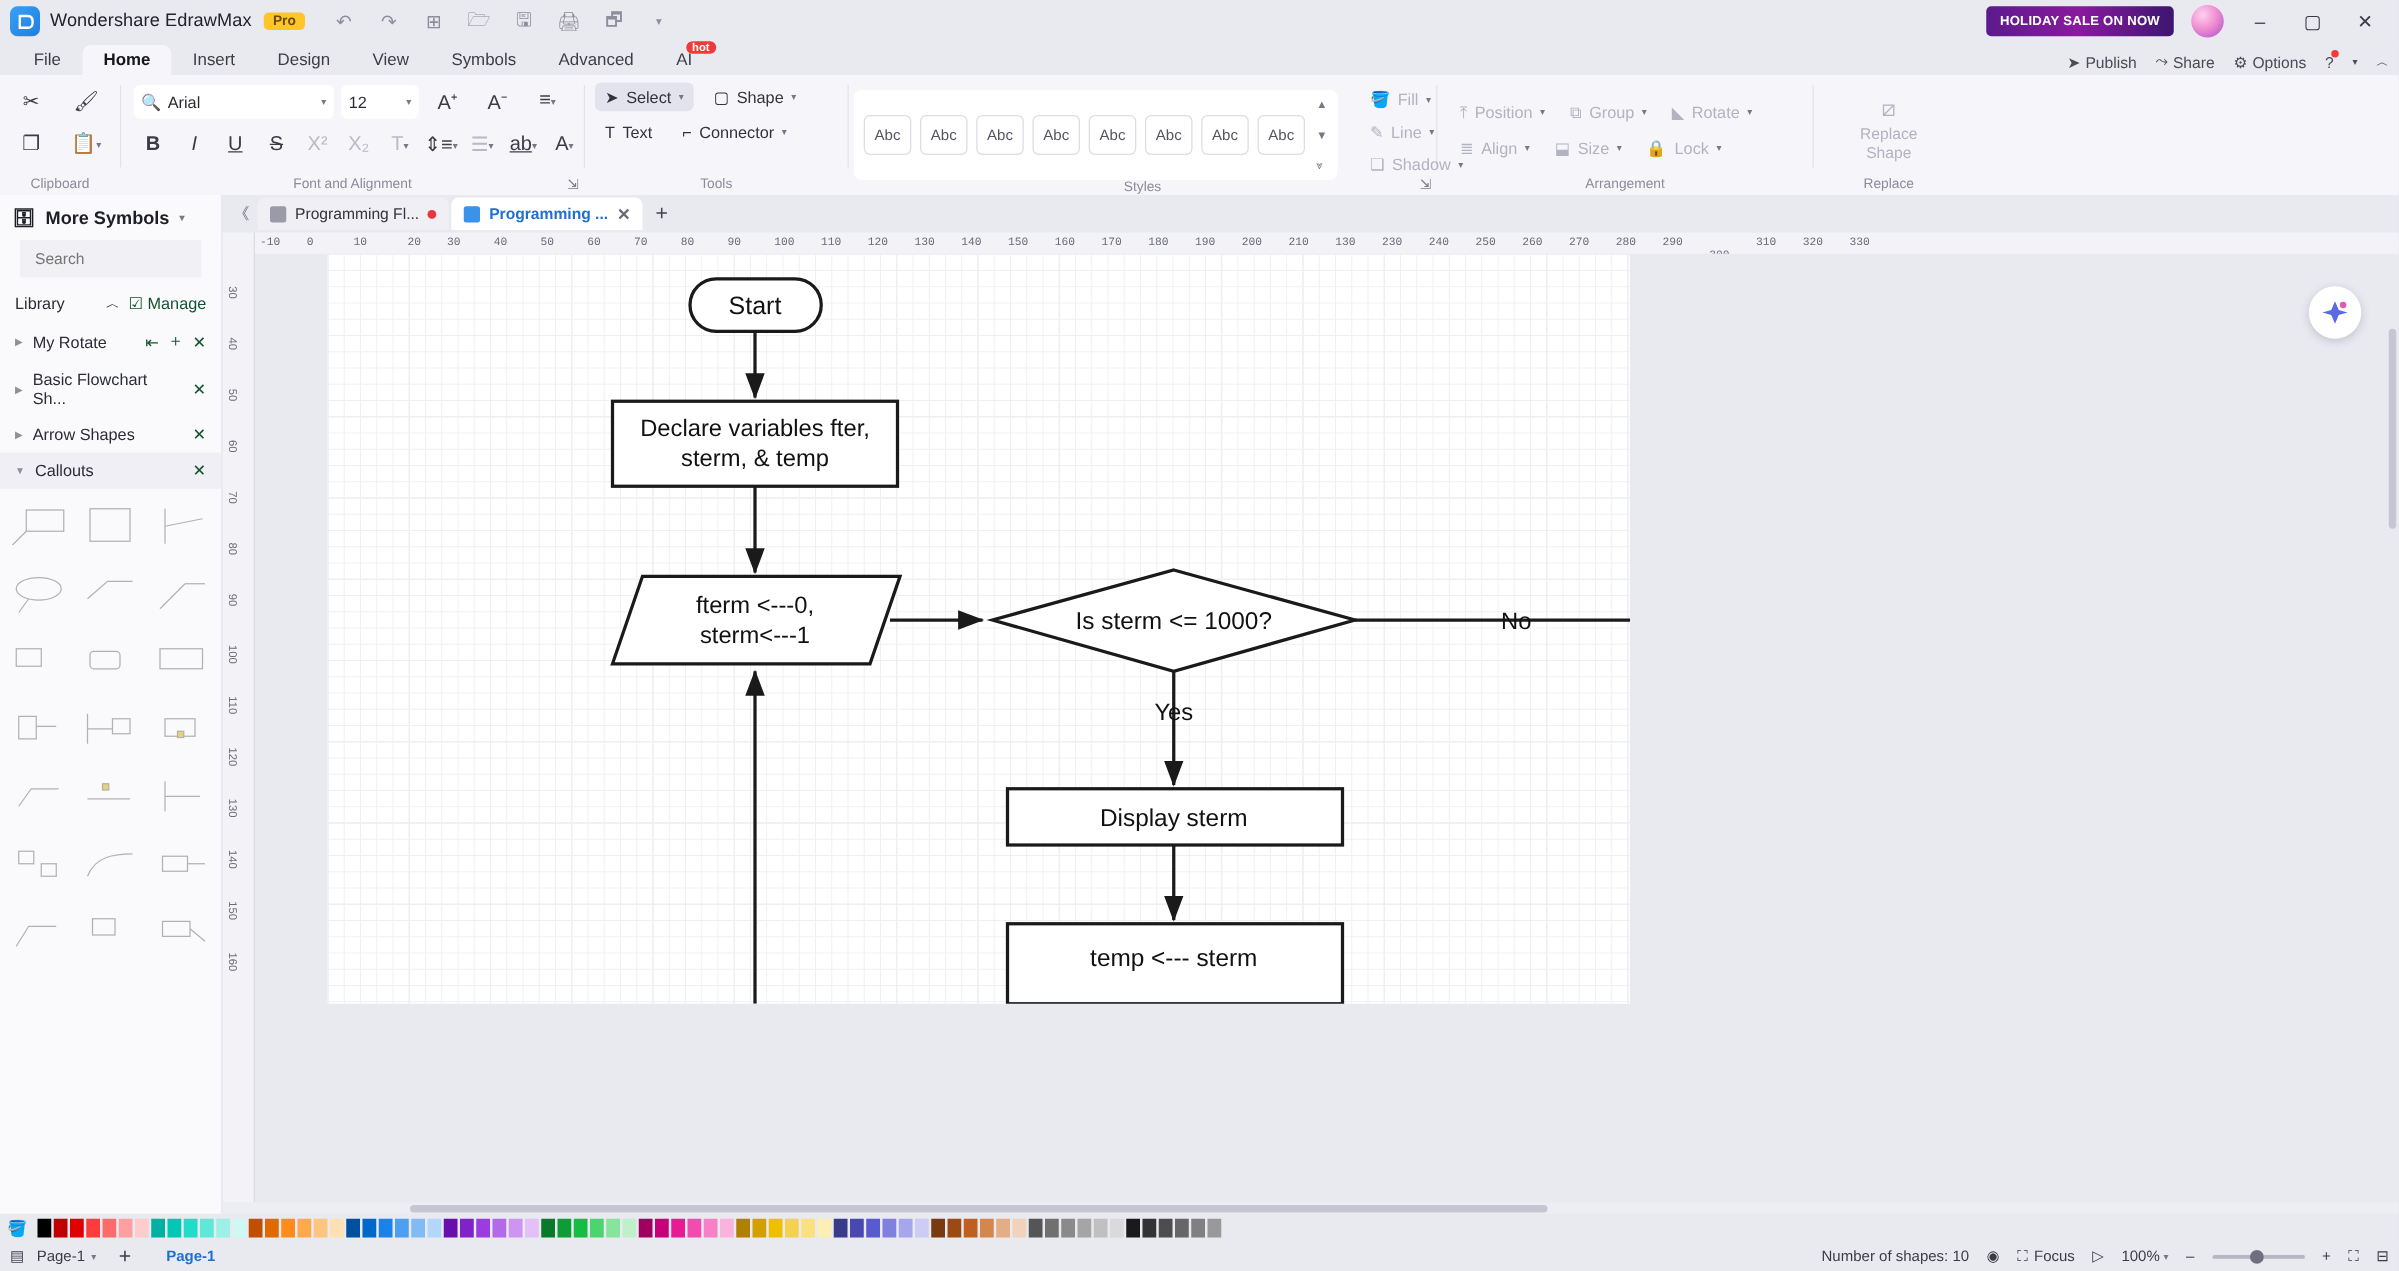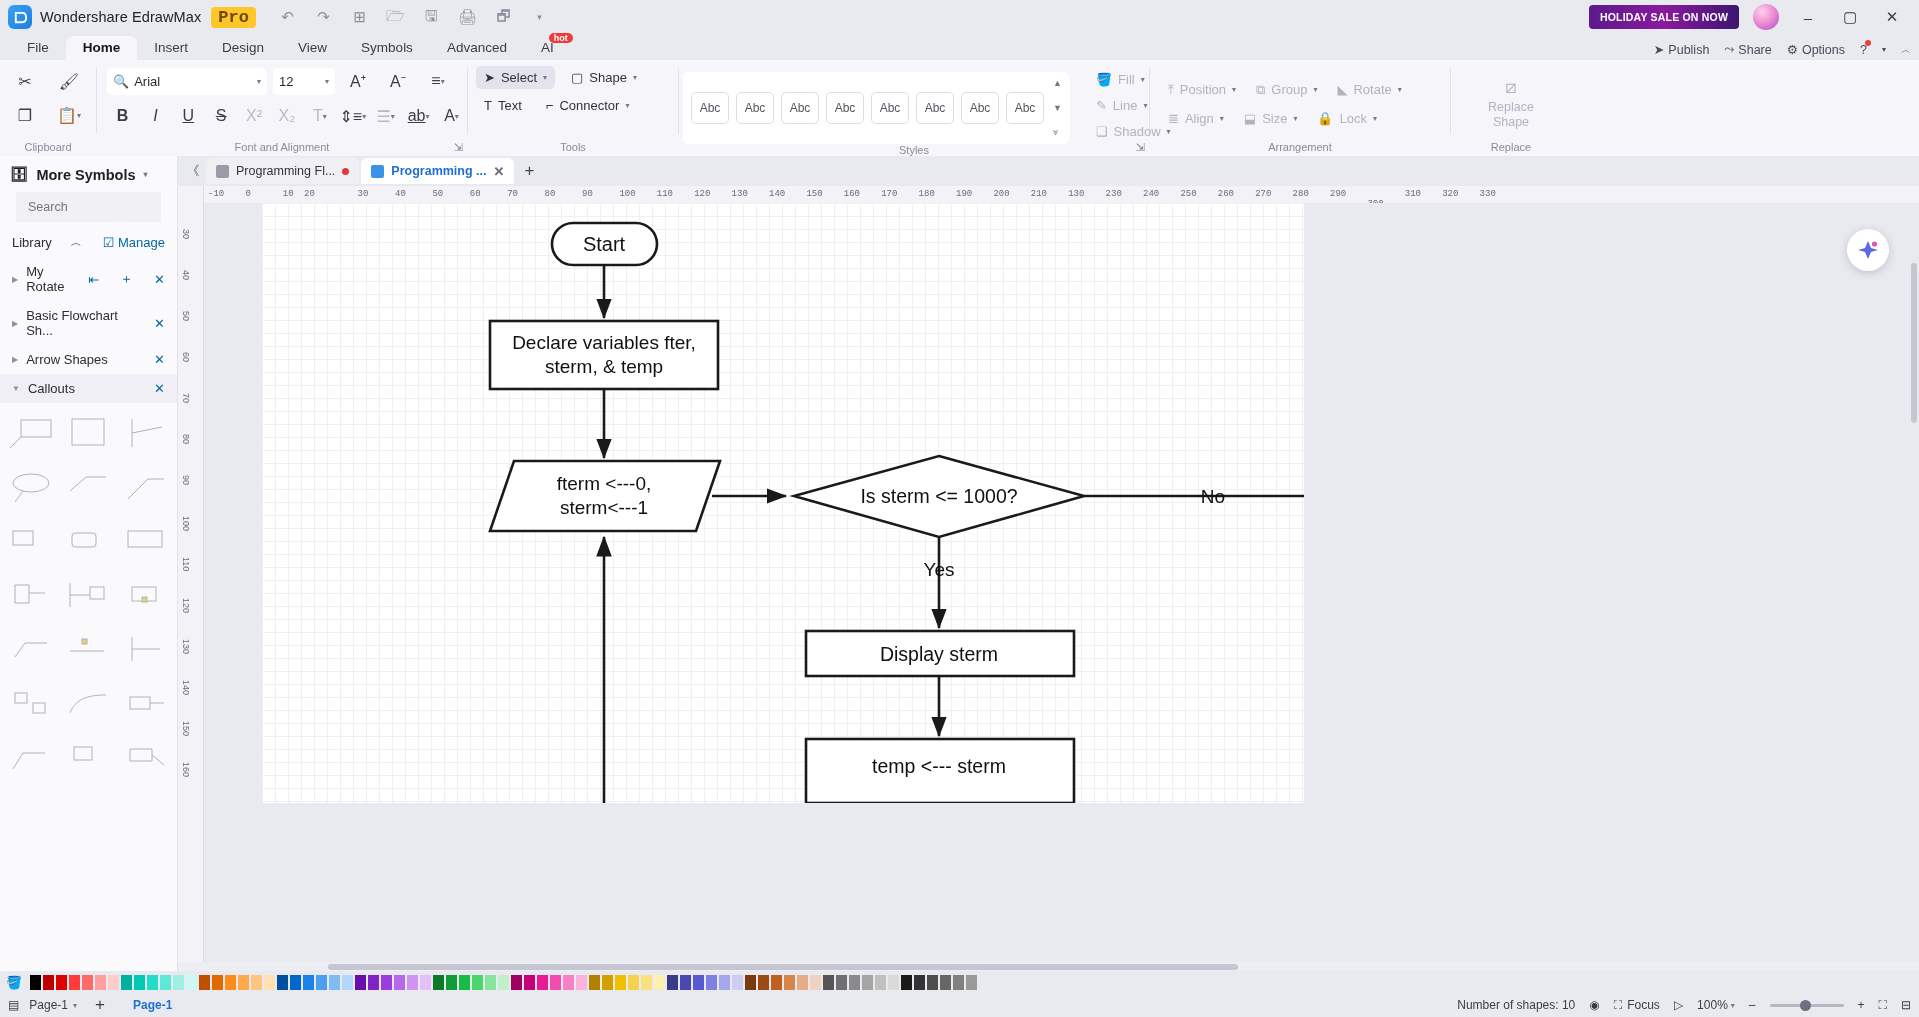--- a/index.html
+++ b/index.html
@@ -3,21 +3,21 @@
 <meta charset="utf-8">
 <style>
   * { box-sizing: border-box; margin:0; padding:0; }
   html,body { width:1919px; height:1017px; overflow:hidden; }
   body { font-family:"Liberation Sans", sans-serif; background:#e9e9f0; font-size:13px; color:#2b2b33; }
 
   
   .titlebar { height:34px; background:#e9e9f0; display:flex; align-items:center; padding:0 8px; position:relative; }
   .logo { width:24px; height:24px; border-radius:6px; background:linear-gradient(135deg,#3aa0f5,#1a7fe0); display:flex; align-items:center; justify-content:center; color:#fff; font-weight:bold; font-size:14px; margin-right:8px;}
   .apptitle { font-size:14.5px; color:#22222c; letter-spacing:.1px;}
-  .pro-badge { background:#ffc629; color:#6a4a00; font-size:17px; font-weight:bold; border-radius:4px; padding:1px 7px; margin-left:10px;font-family:Liberation Mono, monospace;}
+  .pro-badge { background:#ffc629; color:#6a4a00; font-size:11px; font-weight:bold; border-radius:4px; padding:1px 7px; margin-left:10px;}
   .qat { display:flex; align-items:center; gap:17px; margin-left:22px; color:#8d8d9c;}
   .qat .ic { width:19px; height:19px; display:flex; align-items:center; justify-content:center; font-size:15px; }
   .sale { position:absolute; right:180px; top:5px; height:24px; padding:0 11px; border-radius:4px;
           background:linear-gradient(90deg,#5c1a8c,#8a1a9e,#3c1670); color:#fff; font-size:10.5px;
           display:flex; align-items:center; letter-spacing:.2px; font-weight:600;}
   .avatar { position:absolute; right:140px; top:4px; width:26px; height:26px; border-radius:50%;
             background:radial-gradient(circle at 35% 30%, #ffd1f0, #f08fd0 45%, #c86ad0 75%, #ffd24a 100%); }
   .winbtns { position:absolute; right:6px; top:0; height:34px; display:flex; align-items:center; gap:0; }
   .winbtn { width:42px; height:34px; display:flex; align-items:center; justify-content:center; color:#3a3a44; font-size:15px; }
 
@@ -58,21 +58,21 @@
 
   
   .sidebar { width:178px; background:#fafafd; border-right:1px solid #e2e2ea; display:flex; flex-direction:column; }
   .sb-head { display:flex; align-items:center; gap:8px; padding:10px 10px 9px; font-weight:bold; font-size:14.5px; color:#1d1d26;}
   .sb-search { display:flex; align-items:center; background:#f0f0f5; margin:0 16px 6px; height:30px; }
   .sb-search input { border:0; background:transparent; outline:none; flex:1; padding-left:12px; font-size:12.5px; color:#6c6c7a; font-family:inherit;}
   .searchbtn { background:#1e8fe8; color:#fff; font-size:12px; border-radius:4px; padding:4px 11px; margin-right:10px;}
   .sb-row { display:flex; align-items:center; padding:7px 12px; font-size:13px; color:#2c2c36; }
   .sb-row .tri { font-size:8px; color:#8f8f9e; margin-right:8px; }
   .sb-row .nm { flex:1; }
-  .sb-row .act { color:#0369a1; font-size:13px; margin-left:21px; }
+  .sb-row .act { color:#14532d; font-size:13px; margin-left:7px; }
   .sb-row.open { background:#efeff5; }
   .thumbs { flex:1; overflow:hidden; padding:6px 4px; display:grid; grid-template-columns:repeat(3,1fr); gap:4px; align-content:start;}
   .thumb { height:50px; border-radius:3px; display:flex; align-items:center; justify-content:center; }
   .thumb svg { opacity:.55 }
 
   
   .canvaswrap { flex:1; position:relative; background:#e9e9f0; display:flex; flex-direction:column; }
   .tabs { height:30px; display:flex; align-items:center; background:#e9e9f0; padding-left:4px; gap:2px;}
   .collapse { width:22px; text-align:center; color:#55555f; font-size:13px;}
   .tab { display:flex; align-items:center; gap:7px; height:26px; padding:0 10px; border-radius:6px 6px 0 0; font-size:12.5px; color:#33333d; background:#efeff4;}
@@ -543,21 +543,21 @@
       </div>
       <div class="addtab">+</div>
     </div>
 
     <div class="rulerrow">
       <div class="corner"></div>
       <div class="hruler" id="hruler">
           <span style="left: 4px;">-10</span>
           <span style="left: 41.4px;">0</span>
           <span style="left: 78.8px;">10</span>
-          <span style="left: 100px; text-align: center;">20</span>
+          <span style="left: 122px; text-align: center;">20</span>
           <span style="left: 153.6px;">30</span>
           <span style="left: 191px;">40</span>
           <span style="left: 228.4px;">50</span>
           <span style="left: 265.8px;">60</span>
           <span style="left: 303.2px;">70</span>
           <span style="left: 340.6px;">80</span>
           <span style="left: 378px;">90</span>
           <span style="left: 415.4px;">100</span>
           <span style="left: 452.8px;">110</span>
           <span style="left: 490.2px;">120</span>

